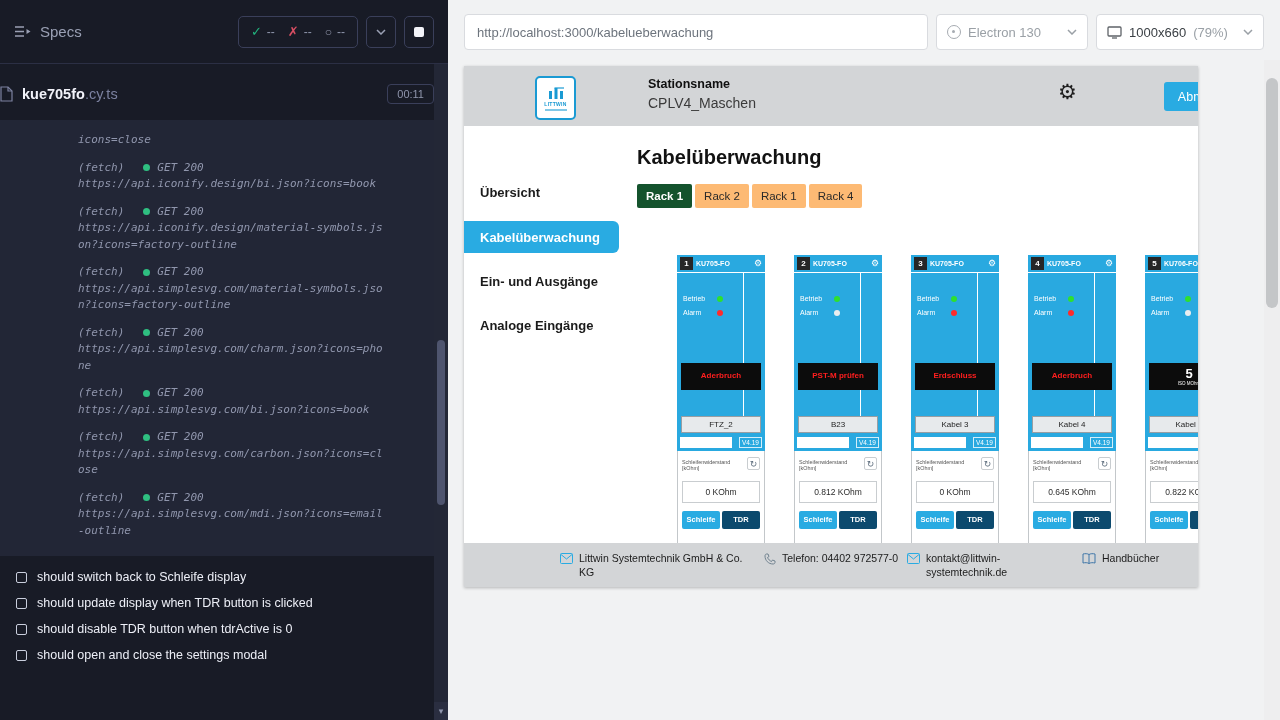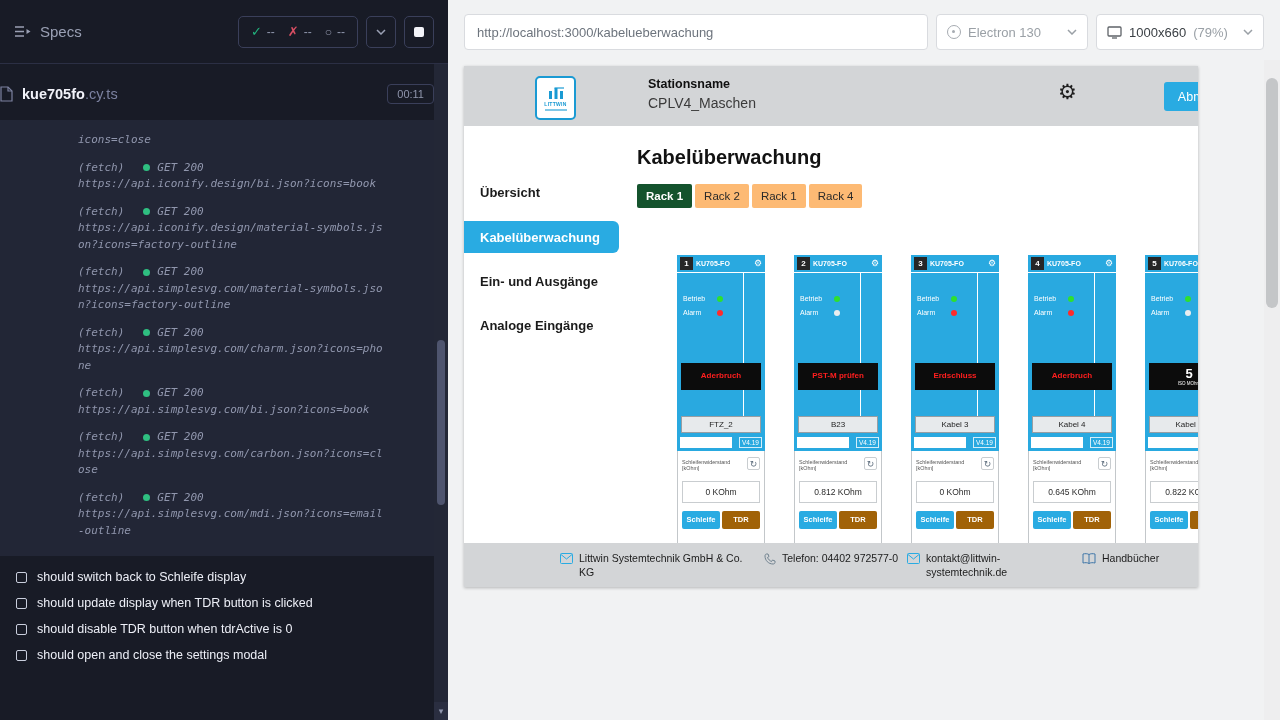--- a/index.html
+++ b/index.html
@@ -88,21 +88,21 @@
   .wbox{width:52px;height:11px;background:#fff}
   .ver{font-size:6.5px;color:#fff;border:1px solid rgba(255,255,255,.8);padding:0 2px;line-height:9px}
   .card-white{height:106px;background:#fff;border:1px solid #c3c7ca;border-top:none;padding:6px 4px 4px}
   .measure-row{display:flex;align-items:flex-start;gap:2px}
   .m-label{flex:1;font-size:5.4px;color:#555;line-height:1.2;padding-top:2px}
   .refresh{width:13px;height:13px;border:1px solid #c9cdd0;border-radius:2px;display:flex;align-items:center;justify-content:center;font-size:9px;color:#5d6d7d;flex:none;cursor:pointer;background:#fff;font-family:inherit;padding:0}
   .value-box{margin-top:9px;height:22px;border:1px solid #c9cdd0;display:flex;align-items:center;justify-content:center;font-size:8.5px;color:#2c2c2c}
   .btn-row{display:flex;gap:2px;margin-top:8px}
   .btn-row button{flex:1;height:18px;border:none;border-radius:2px;color:#fff;font-size:7.5px;font-weight:700;font-family:inherit;cursor:pointer}
   .btn-schleife{background:#29abe2}
-  .btn-tdr{background:#a16207}
+  .btn-tdr{background:#0c4a6e}
   .app-footer{position:absolute;left:0;top:477px;width:790px;height:44px;background:#d3d5d7;z-index:5}
   .f-item{position:absolute;top:9px;display:flex;gap:6px;font-size:10.5px;color:#1c1c1c;line-height:1.3;cursor:pointer}
   .f-1{left:96px;width:192px}
   .f-2{left:300px;width:140px}
   .f-3{left:443px;width:150px}
   .f-4{left:618px}
   .f-ico{flex:none;margin-top:1px}
 </style>
 </head>
 <body>

